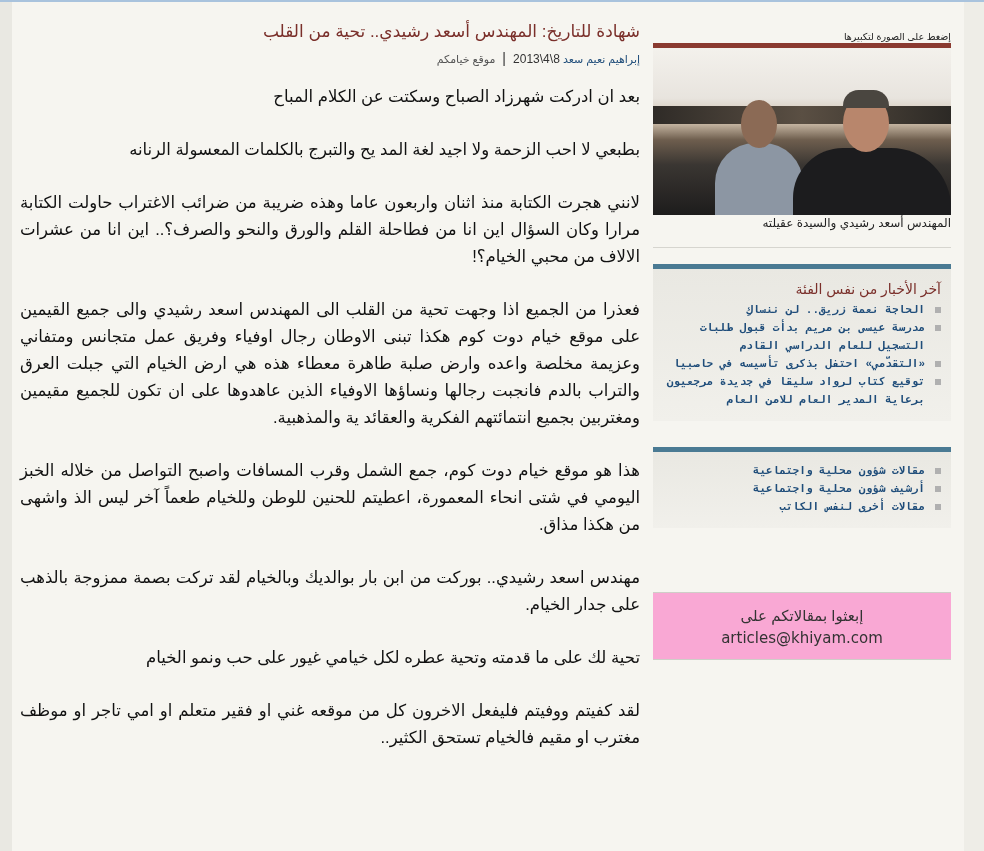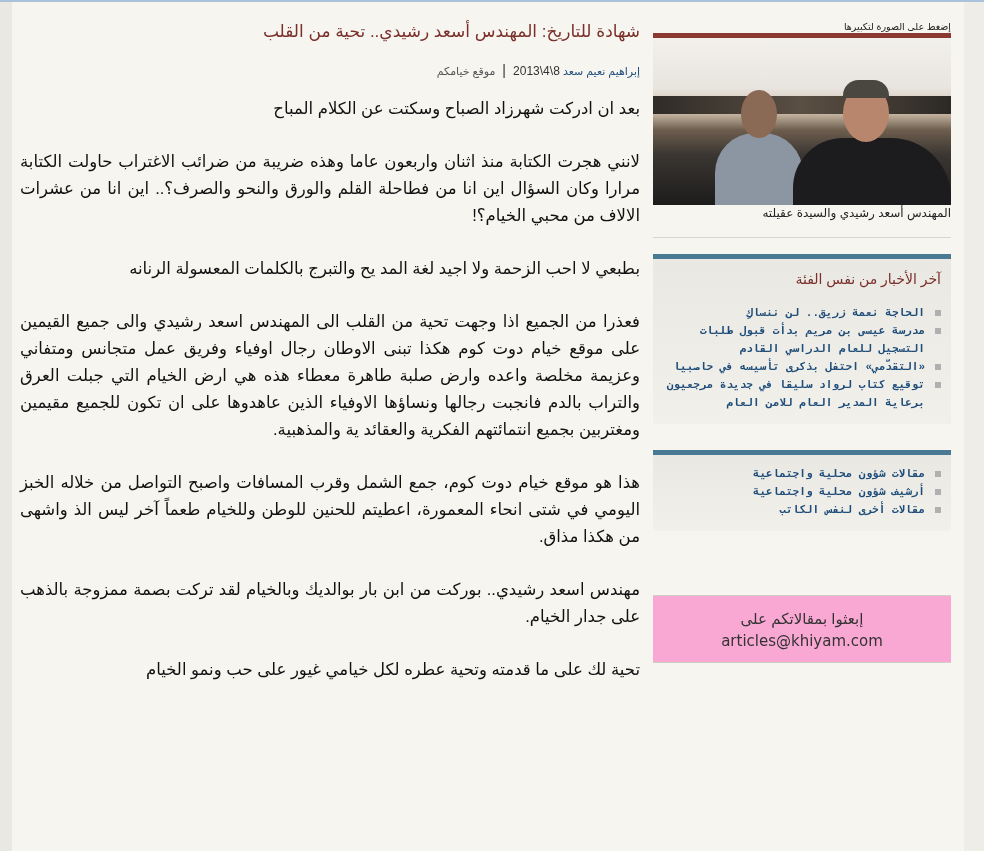--- a/index.html
+++ b/index.html
@@ -21,36 +21,36 @@
   
   .article {
     position: absolute; left: 20px; top: 0; width: 620px;
     direction: rtl; text-align: right;
   }
   .article-title {
     font-size: 17px; color: #7a2f2a; font-weight: normal;
     margin-top: 12px; line-height: 36px; padding-right: 0;
   }
   .meta {
-    margin-top: 12px; font-size: 11px; color: #555; line-height: 16px;
+    margin-top: 0; font-size: 11px; color: #555; line-height: 16px;
   }
   .meta .author { color: #1f4d7a; }
   .meta .sep { color: #333; font-size: 14px; margin: 0 4px; }
   .meta .date { color: #333; font-size: 12px; }
   .body-text {
     margin-top: 16px; font-size: 16.5px; color: #111; line-height: 27px;
   }
   .body-text p { margin-bottom: 26px; text-align: justify; text-align-last: right; }
   
   .sidebar {
     position: absolute; left: 653px; top: 0; width: 298px;
     direction: rtl; text-align: right;
   }
   .photo-hint {
-    font-size: 9.5px; color: #222; margin-top: 18px; height: 13px; line-height: 13px;
+    font-size: 9.5px; color: #222; margin-top: 28px; height: 13px; line-height: 13px;
   }
   .photo {
     width: 298px; height: 172px; border-top: 5px solid #8a3a30;
     background: linear-gradient(180deg, #f3f1ec 0%, #e8e4de 30%, #c9b9a5 45%, #6e5e4e 55%, #3a3632 70%, #1d1c1c 100%);
     position: relative; overflow: hidden; cursor: pointer;
   }
   .photo .rail {
     position: absolute; left: 0; right: 0; top: 58px; height: 18px;
     background: linear-gradient(90deg,#2f2b27,#5a4f43,#2c2925);
   }
@@ -77,21 +77,21 @@
   .caption {
     font-size: 12px; color: #222; line-height: 16px;
     padding-bottom: 16px; border-bottom: 1px solid #d6d5cf;
   }
   .box {
     margin-top: 16px; border-top: 5px solid #4a7a93;
     background: linear-gradient(180deg, #e9e8e2, #f1f0eb);
     padding: 10px 10px 12px 10px;
   }
   .box-title {
-    font-size: 14px; color: #7a2f2a; line-height: 20px; margin-bottom: 15px;
+    font-size: 14px; color: #7a2f2a; line-height: 20px; margin-bottom: 2px;
   }
   .box ul { list-style: none; }
   .box li {
     font-size: 11px; font-weight: bold; color: #1f4d7a; line-height: 18px;
     position: relative; padding-right: 16px; cursor: pointer; font-family: Liberation Mono, monospace;
   }
   .box li .bullet {
     position: absolute; right: 0; top: 6px; width: 6px; height: 6px; background: #b0b0b0;
   }
   .box2 { margin-top: 26px; }
@@ -113,26 +113,27 @@
 <main class="article">
   <h1 class="article-title">شهادة للتاريخ: المهندس أسعد رشيدي.. تحية من القلب</h1>
   <div class="meta">
     <span class="author">إبراهيم نعيم سعد</span>
     <span class="date">8\4\2013</span>
     <span class="sep">|</span>
     <span class="source">موقع خيامكم</span>
   </div>
   <div class="body-text">
     <p>بعد ان ادركت شهرزاد الصباح وسكتت عن الكلام المباح</p>
+    <p>بطبعي لا احب الزحمة ولا اجيد لغة المد يح والتبرج بالكلمات المعسولة الرنانه</p>
     <p>لانني هجرت الكتابة منذ اثنان واربعون عاما وهذه ضريبة من ضرائب الاغتراب حاولت الكتابة مرارا وكان السؤال اين انا من فطاحلة القلم والورق والنحو والصرف؟.. اين انا من عشرات الالاف من محبي الخيام؟!</p>
-    <p>بطبعي لا احب الزحمة ولا اجيد لغة المد يح والتبرج بالكلمات المعسولة الرنانه</p>
     <p>فعذرا من الجميع اذا وجهت تحية من القلب الى المهندس اسعد رشيدي والى جميع القيمين على موقع خيام دوت كوم هكذا تبنى الاوطان رجال اوفياء وفريق عمل متجانس ومتفاني وعزيمة مخلصة واعده وارض صلبة طاهرة معطاء هذه هي ارض الخيام التي جبلت العرق والتراب بالدم فانجبت رجالها ونساؤها الاوفياء الذين عاهدوها على ان تكون للجميع مقيمين ومغتربين بجميع انتمائتهم الفكرية والعقائد ية والمذهبية.</p>
     <p>هذا هو موقع خيام دوت كوم، جمع الشمل وقرب المسافات واصبح التواصل من خلاله الخبز اليومي في شتى انحاء المعمورة، اعطيتم للحنين للوطن وللخيام طعماً آخر ليس الذ واشهى من هكذا مذاق.</p>
     <p>مهندس اسعد رشيدي.. بوركت من ابن بار بوالديك وبالخيام لقد تركت بصمة ممزوجة بالذهب على جدار الخيام.</p>
     <p>تحية لك على ما قدمته وتحية عطره لكل خيامي غيور على حب ونمو الخيام</p>
+    <p>لقد كفيتم ووفيتم فليفعل الاخرون كل من موقعه غني او فقير متعلم او امي تاجر او موظف مغترب او مقيم فالخيام تستحق الكثير..</p>
   </div>
 </main>
 
 <aside class="sidebar">
   <div class="photo-hint">إضغط على الصورة لتكبيرها</div>
   <div class="photo">
     <div class="rail"></div>
     <div class="woman-body"></div>
     <div class="woman-head"></div>
     <div class="man-body"></div>

